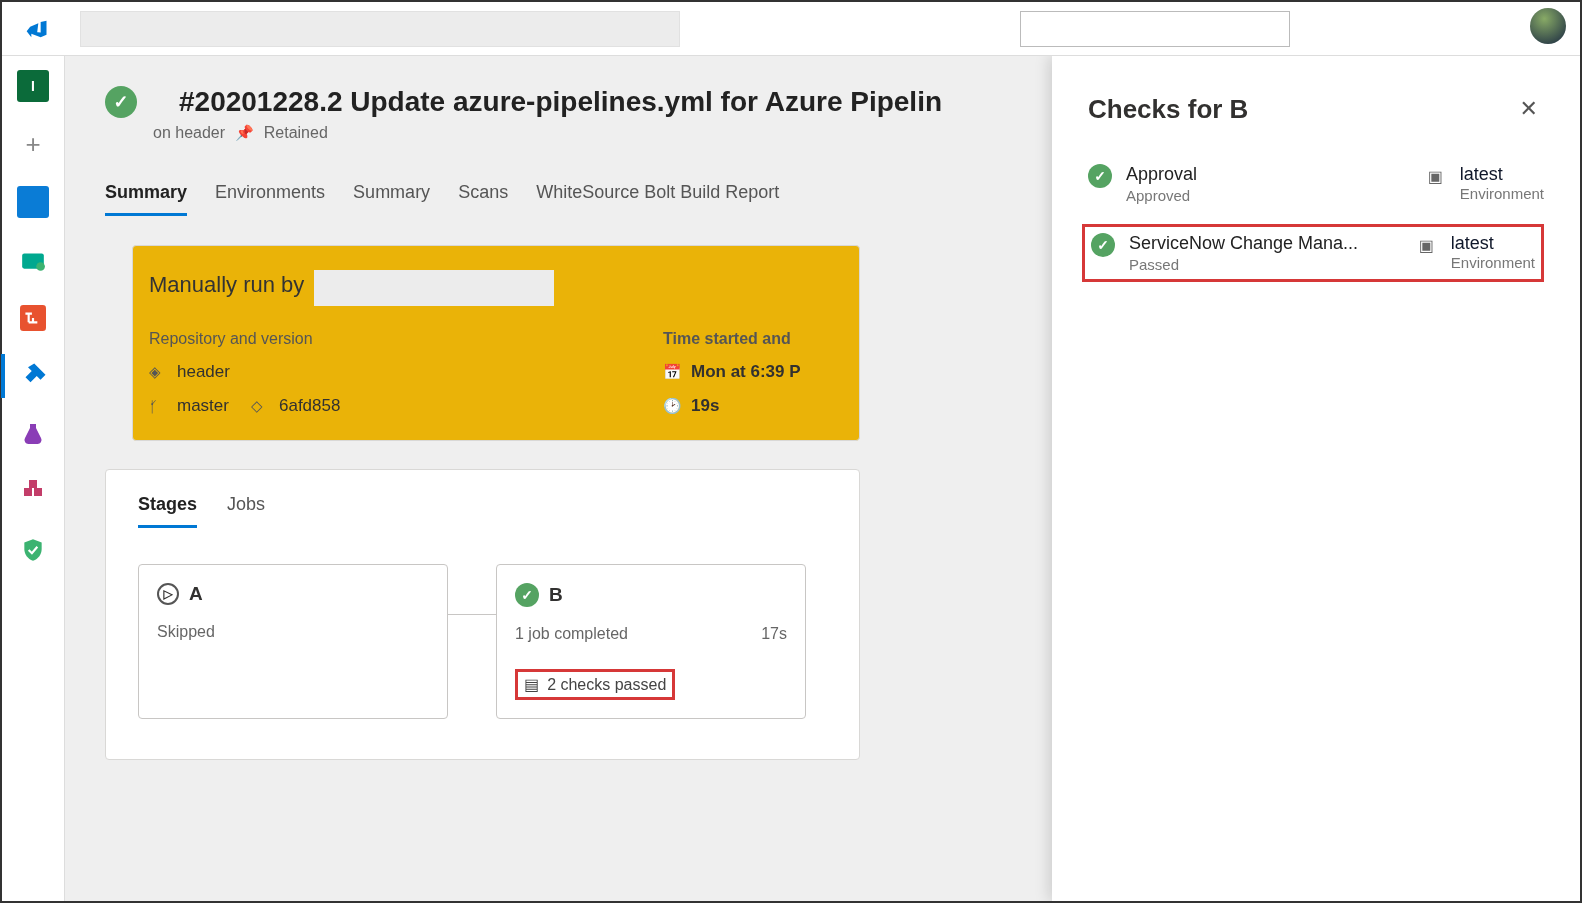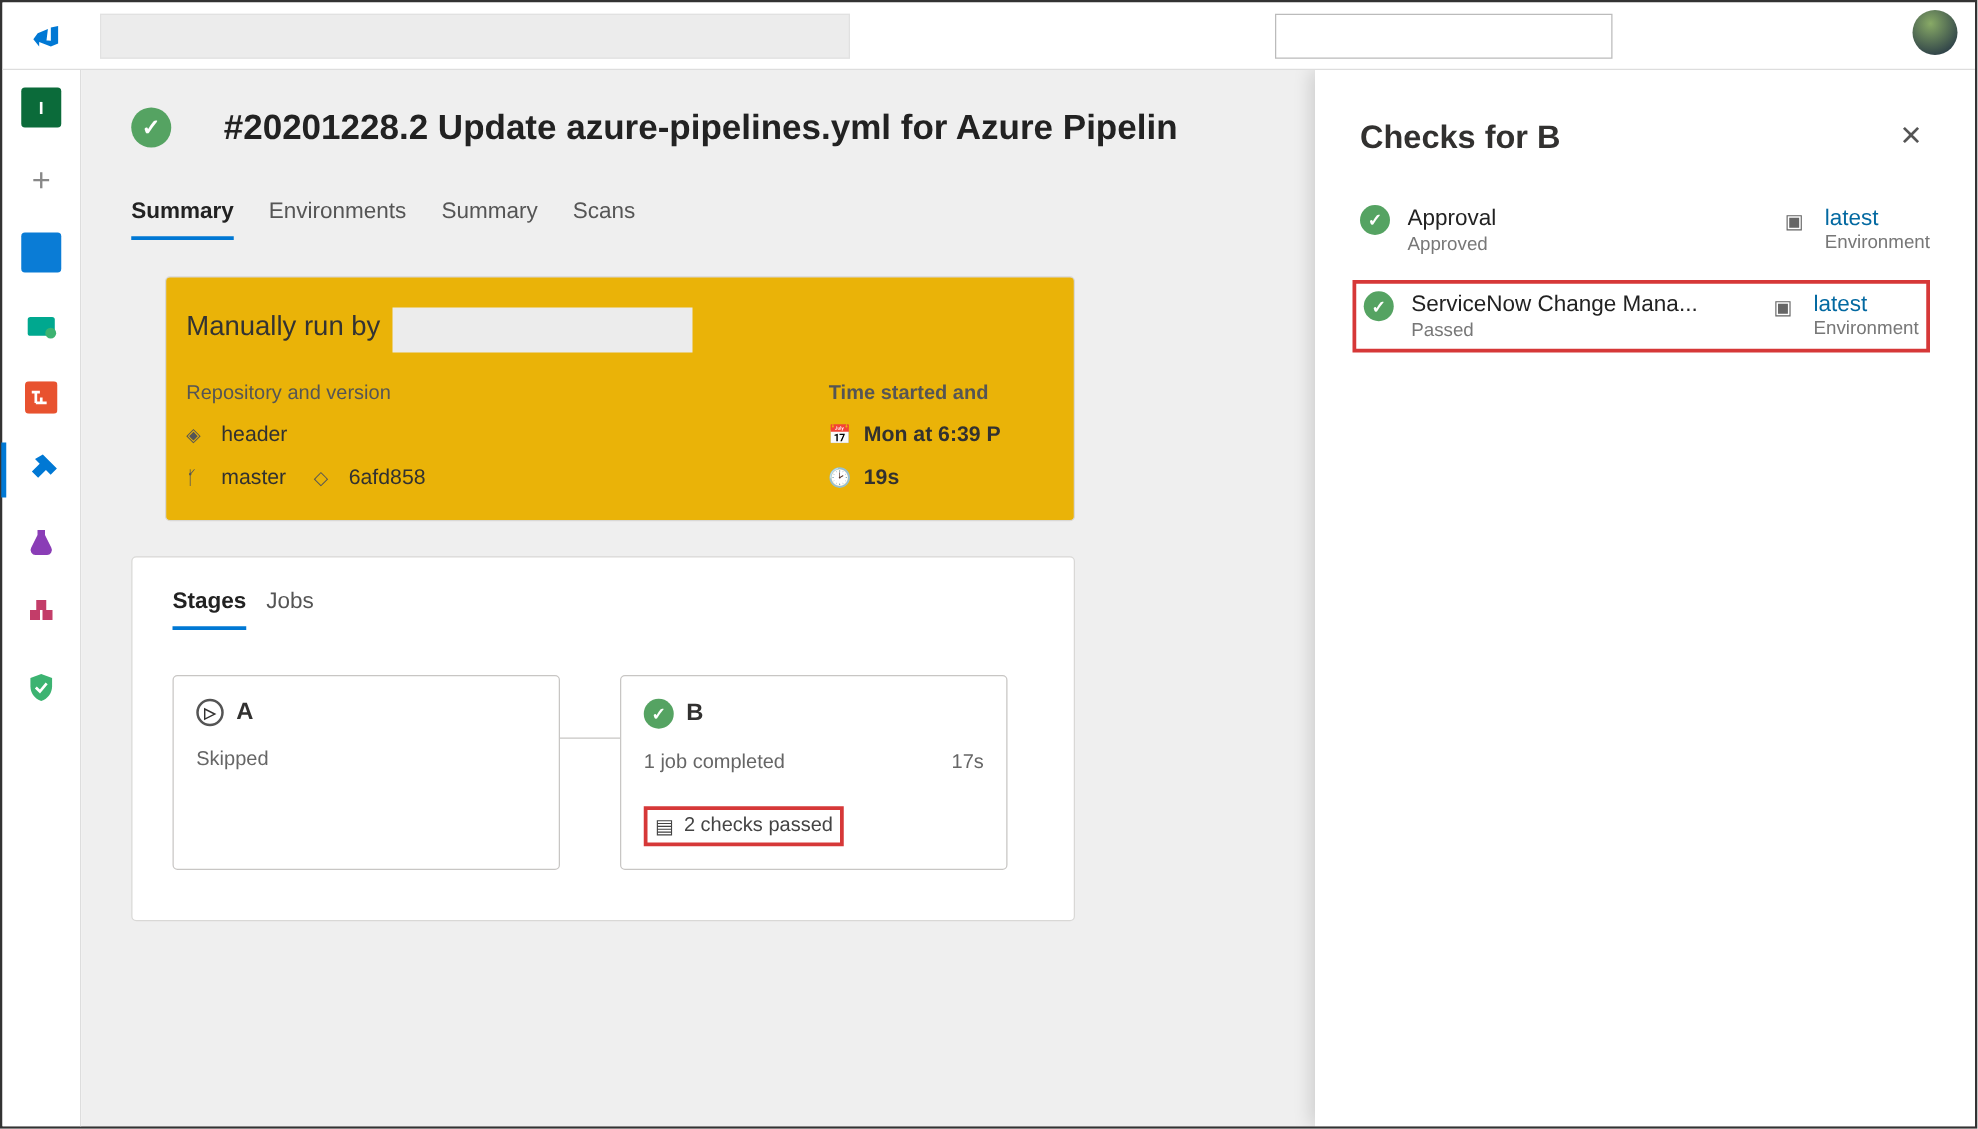--- a/index.html
+++ b/index.html
@@ -128,21 +128,21 @@
     .info-line { display:flex; align-items:center; gap:10px; }
     .info-line .icon { width:18px; font-size:15px; color:#555; }
     .card2 {
       background:#fff;
       border:1px solid #d9d8d6;
       border-radius:4px;
       margin-top:28px;
       margin-right: 720px;
       padding: 24px 32px 40px 32px;
     }
-    .sub-tabs { display:flex; gap:16px; font-size:18px; color:#555; }
+    .sub-tabs { display:flex; gap:30px; font-size:18px; color:#555; }
     .sub-tab { padding-bottom:10px; cursor:pointer; }
     .sub-tab.active { color:#222; font-weight:600; border-bottom:3px solid #0078d4; }
     .stages-row { display:flex; align-items:stretch; gap:0; margin-top:36px; }
     .stage-card {
       border:1px solid #c8c6c4; border-radius:4px;
       width: 310px; min-height:100px;
       padding:18px 18px;
       background:#fff;
     }
     .stage-b { width:310px; }
@@ -190,21 +190,21 @@
       margin-left:-6px;
     }
     .check-left { display:flex; gap:14px; flex:1; align-items:flex-start; min-width:0; }
     .check-body { min-width:0; }
     .check-name { font-size:18px; color:#222; white-space:nowrap; overflow:hidden; text-overflow:ellipsis; max-width:230px; }
     .check-status { font-size:15px; color:#777; margin-top:2px; }
     .check-right { display:flex; gap:12px; align-items:flex-start; }
     .env-icon {
       width:20px; height:20px; color:#666; font-size:16px; margin-top:3px;
     }
-    .env-link { color:#0369a1; font-size:18px; }
+    .env-link { color:#0f172a; font-size:18px; }
     .env-label { color:#777; font-size:15px; }
   </style>
 </head>
 <body>
 
 <div class="outer">
   <div class="topbar">
     <div class="logo-box">
       <svg width="28" height="28" viewBox="0 0 24 24">
           <path fill="#0078d4" d="M21 5v12l-5 2-8-3v3l-4-5 12 1V6l5-1zM4 14l3-4 7-3-1 8-9-1z"></path>
@@ -257,26 +257,32 @@
             <path stroke="#fff" stroke-width="2" fill="none" d="M8 12l3 3 5-6"></path>
           </svg>
       </div>
     </div>
 
     <div class="content">
       <div class="page-title-row">
         <div class="success-icon-lg">✓</div>
         <div class="page-title">#20201228.2 Update azure-pipelines.yml for Azure Pipelin</div>
       </div>
+      <div class="sub-meta">
+        <span>on header</span>
+        <span class="pin">📌</span>
+        <span>Retained</span>
+      </div>
 
       <div class="tabs">
         <div class="tab active">Summary</div>
         <div class="tab">Environments</div>
         <div class="tab">Summary</div>
         <div class="tab">Scans</div>
+        <div class="tab">WhiteSource Bolt Build Report</div>
       </div>
 
       <div class="card">
         <h3>Manually run by</h3>
         <span class="redact"></span>
 
         <div class="info-row">
           <div class="info-col" style="flex:1;">
             <div class="label">Repository and version</div>
             <div class="info-line">

